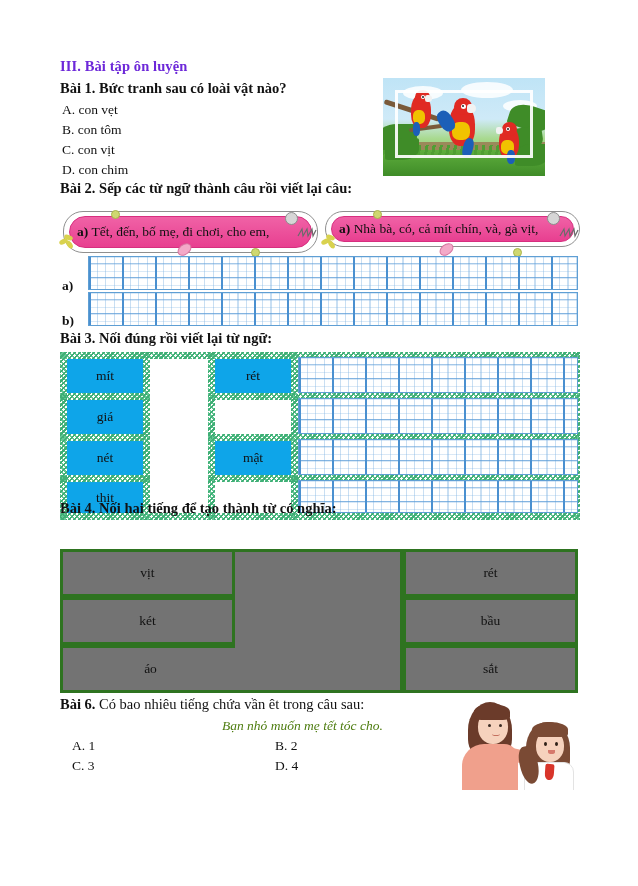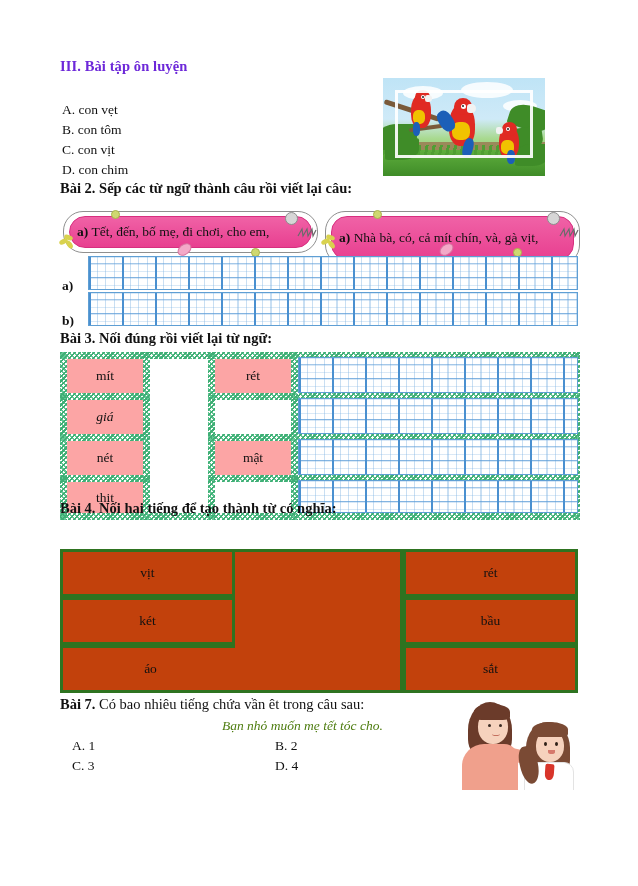--- a/index.html
+++ b/index.html
@@ -149,30 +149,30 @@
   }
   .zz-line-v{
     position:absolute;width:7px;
     background-image:
       repeating-linear-gradient(135deg,#3fae75 0 1.6px,transparent 1.6px 3.4px),
       repeating-linear-gradient(45deg,#63c694 0 1.6px,transparent 1.6px 3.4px);
   }
   .zz-cell{
     position:absolute;
     display:flex;align-items:center;justify-content:center;
-    font-size:13.5px;color:#111;background:#fca5a5;
+    font-size:13.5px;color:#111;background:#0ea5e9;
   }
 
   
   .g4{
     position:absolute;
     border:3px solid #2E7320;
     box-sizing:border-box;
     display:flex;align-items:center;justify-content:center;
-    font-size:13.5px;color:#111;background:#c2410c;
+    font-size:13.5px;color:#111;background:#737373;
   }
   .g4.blank{border-top:3px solid #2E7320;border-bottom:3px solid #2E7320;}
 
   
   .pic-mom{position:absolute;left:462px;top:702px;width:126px;height:88px;overflow:hidden;}
   .mfig{position:absolute;}
   .skin{background:#f6d2bd;}
   .hair-d{background:#7a4a34;}
   .hair-m{background:#6b3b2a;}
   .top-m{background:#f0a08c;}
@@ -180,20 +180,21 @@
   .tie{background:#d8352a;}
   .rnd{border-radius:50%;}
 </style>
 </head>
 <body>
 
 <div class="page">
 
   <div class="sec-title" style="left:60px;top:58px;">III. Bài tập ôn luyện</div>
 
+  <div class="q-title" style="left:60px;top:80px;">Bài 1. Bức tranh sau có loài vật nào?</div>
 
   <div class="opt" style="left:62px;top:102px;">A. con vẹt</div>
   <div class="opt" style="left:62px;top:122px;">B. con tôm</div>
   <div class="opt" style="left:62px;top:142px;">C. con vịt</div>
   <div class="opt" style="left:62px;top:162px;">D. con chim</div>
 
   <div class="pic-parrot">
     <div class="cloud" style="left:20px;top:8px;width:40px;height:14px;"></div>
     <div class="cloud" style="left:78px;top:4px;width:52px;height:16px;"></div>
     <div class="cloud" style="left:120px;top:22px;width:34px;height:12px;"></div>
@@ -257,21 +258,21 @@
     <div class="orn-flower" style="left:-4px;top:24px;">
       <i style="left:0;top:4px;transform:rotate(-25deg);"></i>
       <i style="left:5px;top:0px;transform:rotate(20deg);"></i>
       <i style="left:6px;top:7px;transform:rotate(55deg);"></i>
     </div>
     <svg class="orn-scribble" style="left:234px;top:16px;" viewBox="0 0 20 12">
       <path d="M1 9 L5 2 L6 9 L10 2 L11 9 L15 2 L16 9 L19 3" stroke="#6b6b6b" stroke-width="1.2" fill="none"></path>
     </svg>
   </div>
 
-  <div class="pinkwrap" style="left:325px;top:203px;width:255px;height:54px;">
+  <div class="pinkwrap" style="left:325px;top:203px;width:255px;height:36px;">
     <div class="pinkouter"></div>
     <div class="pinkbox"></div>
     <div class="pinktext">
       <b>a)</b>
       <span>Nhà bà, có, cả mít chín, và, gà vịt,</span>
     </div>
     <div class="orn-circ" style="left:222px;top:1px;"></div>
     <div class="orn-dot" style="left:48px;top:-1px;"></div>
     <div class="orn-dot" style="left:188px;top:37px;"></div>
     <div class="orn-petal" style="left:114px;top:33px;"></div>
@@ -309,21 +310,21 @@
     <div class="zz-line-h" style="left:0;top:123px;width:520px;"></div>
     <div class="zz-line-h" style="left:0;top:161px;width:520px;"></div>
 
     <div class="zz-line-v" style="left:0;top:0;height:168px;"></div>
     <div class="zz-line-v" style="left:83px;top:0;height:168px;"></div>
     <div class="zz-line-v" style="left:148px;top:0;height:168px;"></div>
     <div class="zz-line-v" style="left:231px;top:0;height:168px;"></div>
     <div class="zz-line-v" style="left:513px;top:0;height:168px;"></div>
 
     <div class="zz-cell" style="left:7px;top:7px;width:76px;height:34px;">mít</div>
-    <div class="zz-cell" style="left:7px;top:48px;width:76px;height:34px;font-style:italic;">giá</div>
+    <div class="zz-cell" style="left:7px;top:48px;width:76px;height:34px;">giá</div>
     <div class="zz-cell" style="left:7px;top:89px;width:76px;height:34px;">nét</div>
     <div class="zz-cell" style="left:7px;top:130px;width:76px;height:31px;">thịt</div>
 
     <div class="zz-cell" style="left:90px;top:7px;width:58px;height:154px;background:#fff;"></div>
 
     <div class="zz-cell" style="left:155px;top:7px;width:76px;height:34px;">rét</div>
     <div class="zz-cell" style="left:155px;top:89px;width:76px;height:34px;">mật</div>
   </div>
 
   <div class="grid" style="left:298px;top:357px;width:280px;height:36px;">
@@ -353,21 +354,21 @@
   <div class="g4" style="left:60px;top:597px;width:175px;height:48px;">két</div>
   <div class="g4" style="left:60px;top:645px;width:181px;height:48px;">áo</div>
 
   <div class="g4 blank" style="left:235px;top:549px;width:168px;height:144px;border-left:none;border-right:3px solid #2E7320;"></div>
 
   <div class="g4" style="left:403px;top:549px;width:175px;height:48px;">rét</div>
   <div class="g4" style="left:403px;top:597px;width:175px;height:48px;">bầu</div>
   <div class="g4" style="left:403px;top:645px;width:175px;height:48px;">sắt</div>
 
   <div class="q-title mixed" style="left:60px;top:696px;">
-    <span>Bài 7.</span><span class="rest"> Có bao nhiêu tiếng chứa vần êt trong câu sau:</span>
+    <span>Bài 6.</span><span class="rest"> Có bao nhiêu tiếng chứa vần êt trong câu sau:</span>
   </div>
 
   <div class="sentence" style="left:222px;top:718px;">Bạn nhỏ muốn mẹ tết tóc cho.</div>
 
   <div class="opt" style="left:72px;top:738px;">A. 1</div>
   <div class="opt" style="left:275px;top:738px;">B. 2</div>
   <div class="opt" style="left:72px;top:758px;">C. 3</div>
   <div class="opt" style="left:275px;top:758px;">D. 4</div>
 
   <div class="pic-mom">

